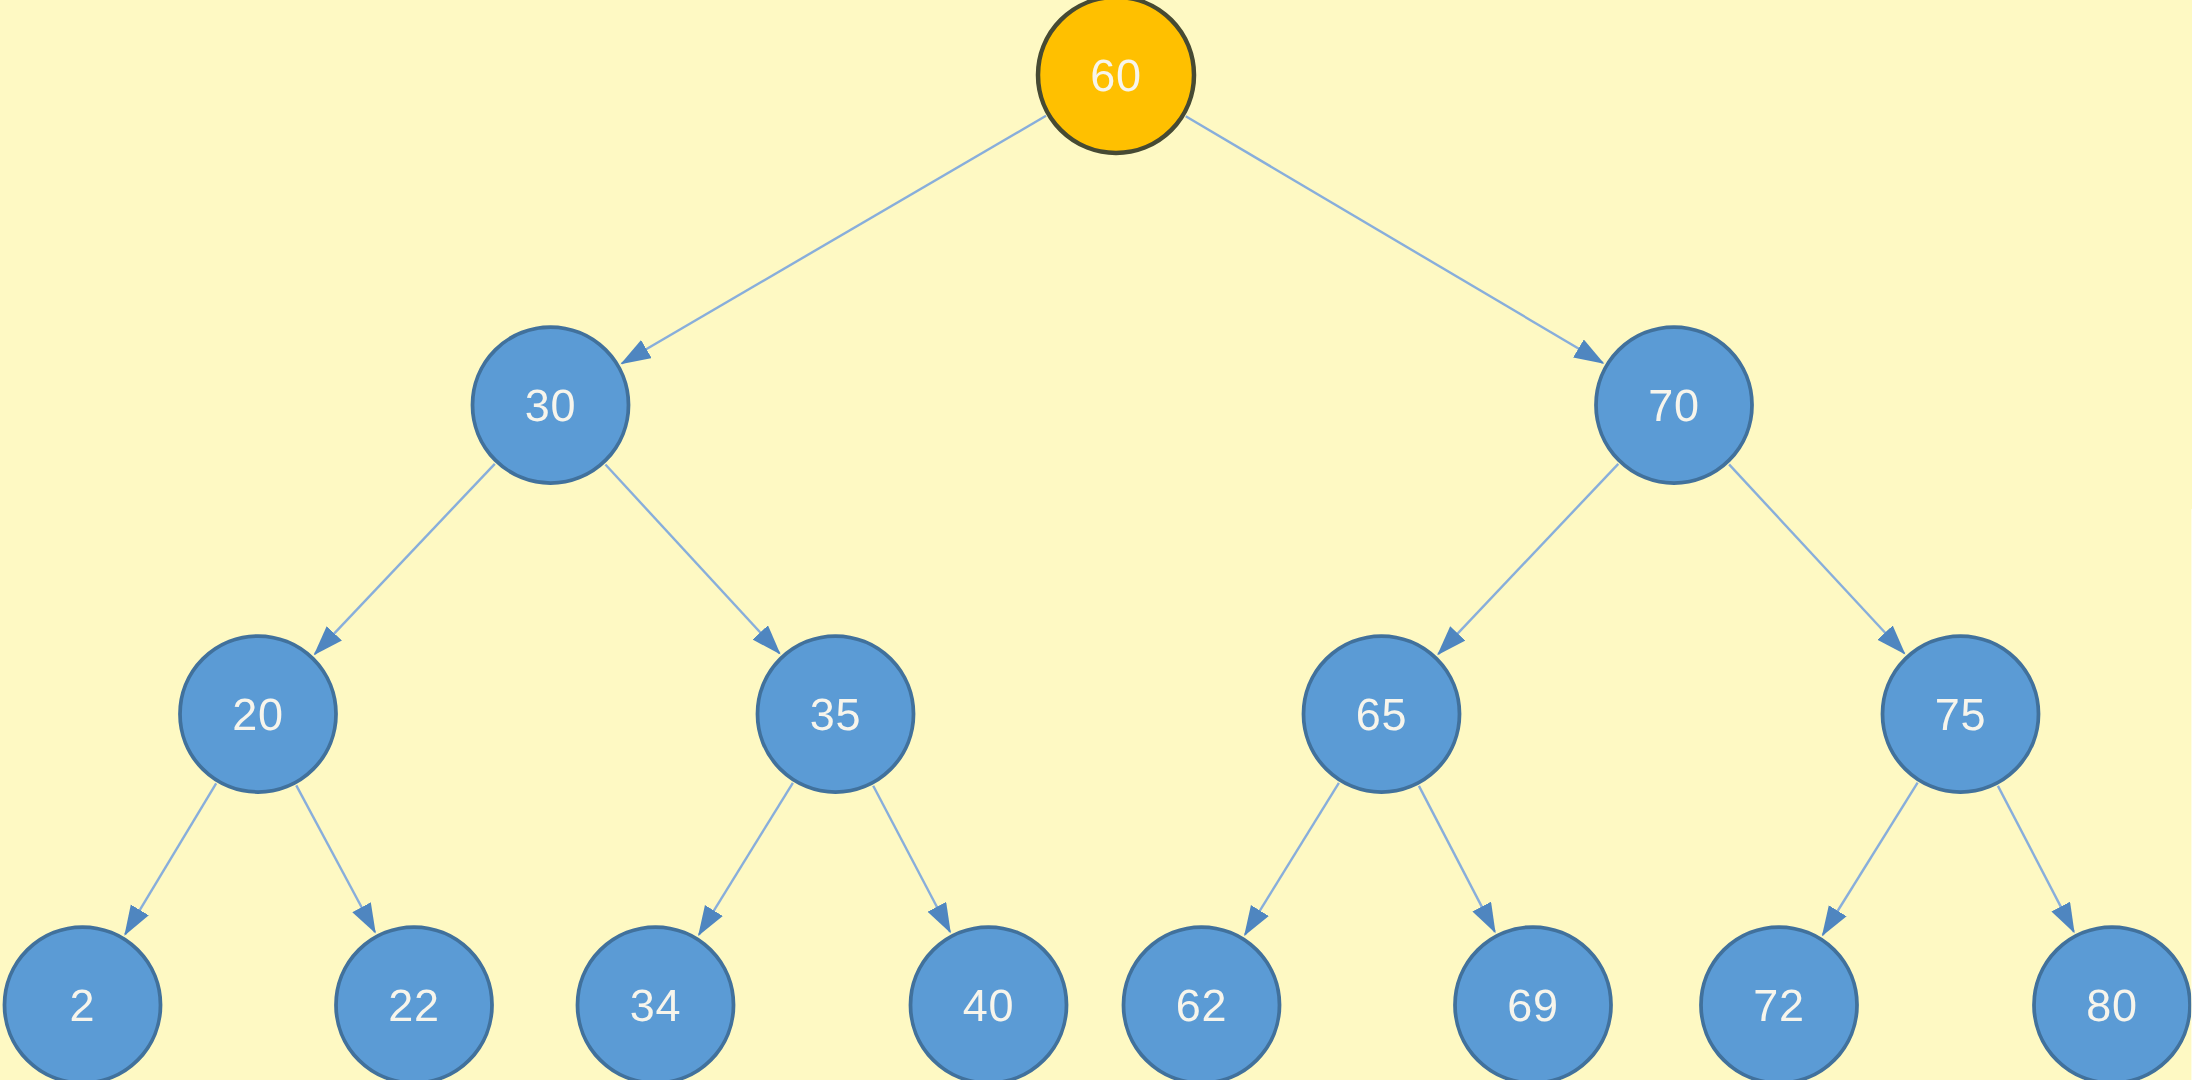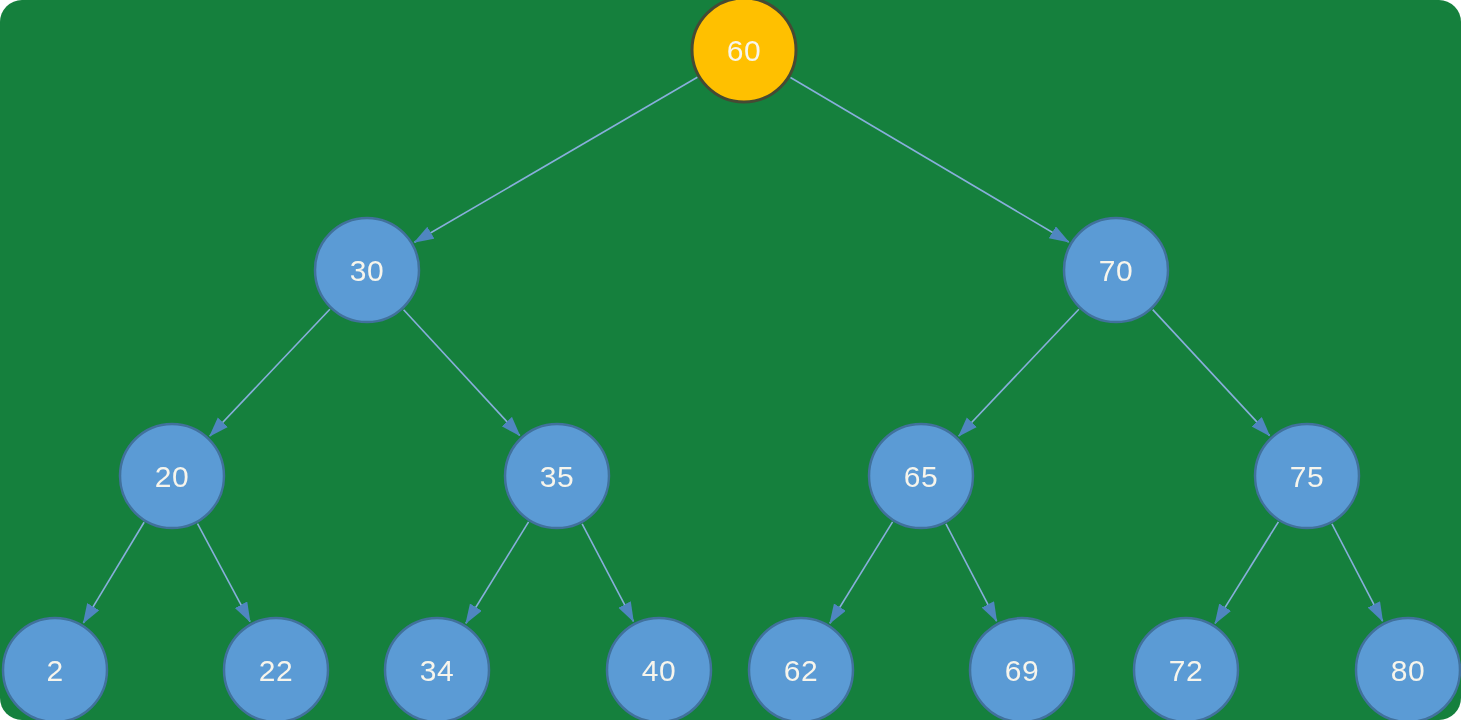--- a/index.html
+++ b/index.html
@@ -4,24 +4,23 @@
 <style>
   html, body {
     margin: 0;
     padding: 0;
     background: #ffffff;
   }
   .stage {
     position: relative;
     width: 1461px;
     height: 720px;
-    background: #15803d;
+    background: #fef9c3;
     overflow: hidden;
     font-family: "Liberation Sans", sans-serif;
-    border-radius: 22px;
   }
   svg { display: block; }
   .node-label {
     font-family: "Liberation Sans", sans-serif;
     font-size: 30px;
     letter-spacing: 0.5px;
   }
 </style>
 </head>
 <body>

